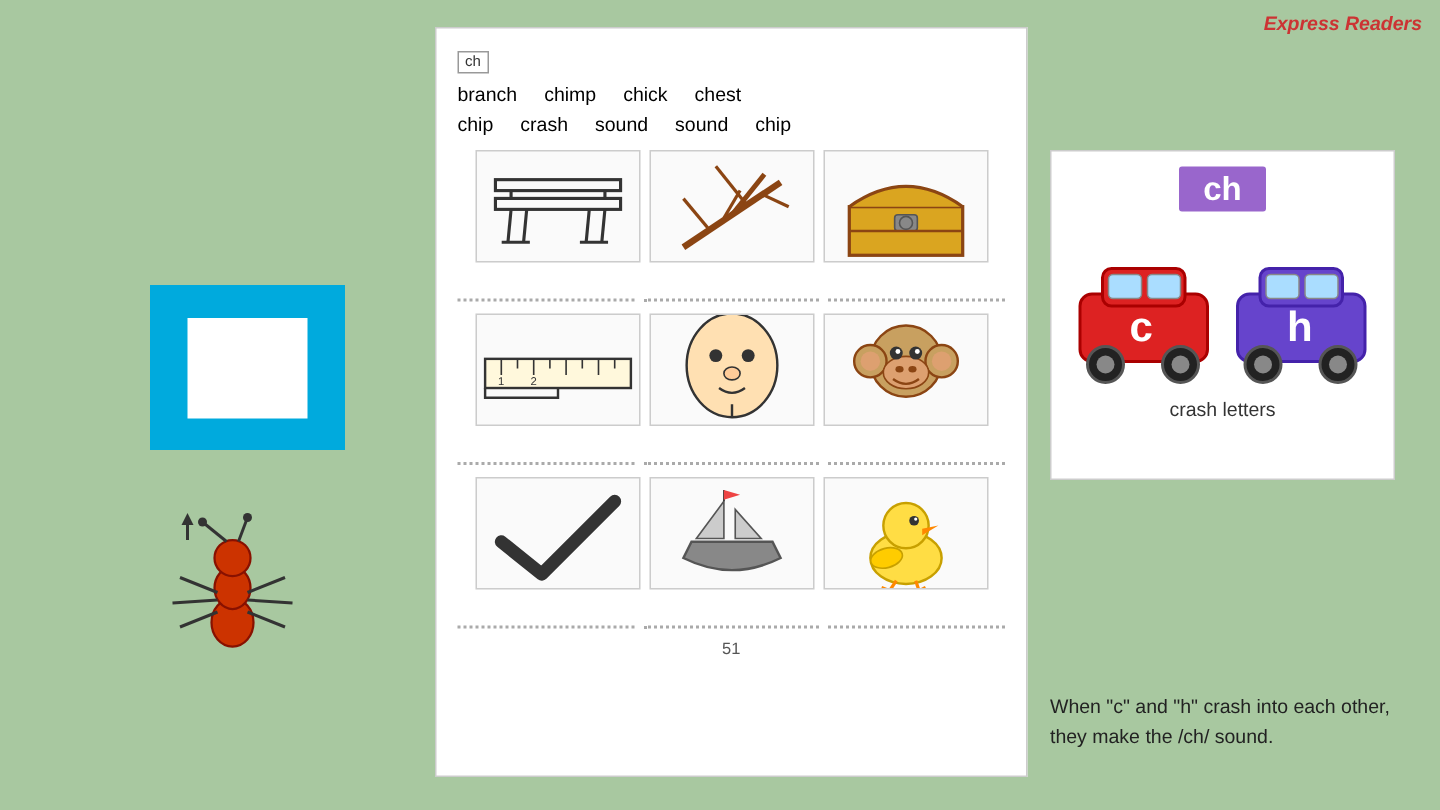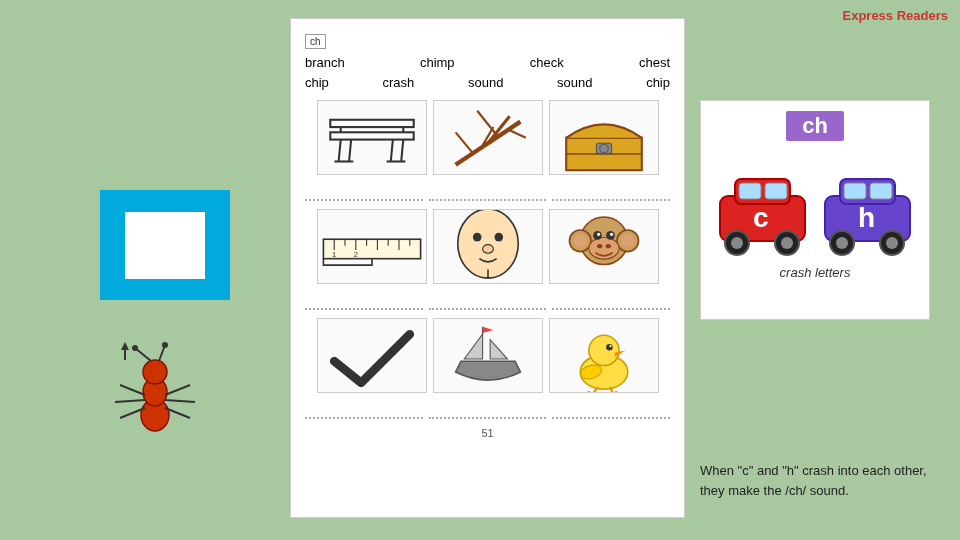--- a/index.html
+++ b/index.html
@@ -11,20 +11,21 @@
       font-family: Arial, sans-serif;
       position: relative;
       overflow: hidden;
     }
 
     
     .express-readers {
       position: absolute;
       top: 8px;
       right: 12px;
+      font-style: italic;
       font-size: 13px;
       color: #cc3333;
       font-weight: bold;
     }
 
     
     .worksheet {
       position: absolute;
       left: 290px;
       top: 18px;
@@ -46,21 +47,22 @@
 
     .word-list {
       font-size: 13px;
       line-height: 1.5;
       margin-bottom: 8px;
       text-align: center;
     }
 
     .word-list-row {
       display: flex;
-      justify-content: space-between;
+      justify-content: flex-start;
+      gap: 18px;
     }
 
     .images-row {
       display: flex;
       gap: 6px;
       margin-bottom: 8px;
       justify-content: center;
     }
 
     .img-box {
@@ -154,21 +156,20 @@
       font-weight: bold;
       padding: 2px 16px;
       margin-bottom: 10px;
       border-radius: 2px;
     }
 
     .crash-letters-label {
       font-size: 13px;
       color: #333;
       margin-top: 4px;
-      font-style: italic;
     }
 
     
     .description {
       position: absolute;
       right: 30px;
       bottom: 40px;
       width: 230px;
       font-size: 13px;
       color: #222;
@@ -189,21 +190,21 @@
 
 <div class="worksheet">
 
   <div class="worksheet-label">ch</div>
 
   
   <div class="word-list">
     <div class="word-list-row">
       <span>branch</span>
       <span>chimp</span>
-      <span>check</span>
+      <span>chick</span>
       <span>chest</span>
     </div>
     <div class="word-list-row">
       <span>chip</span>
       <span>crash</span>
       <span>sound</span>
       <span>sound</span>
       <span>chip</span>
     </div>
   </div>

